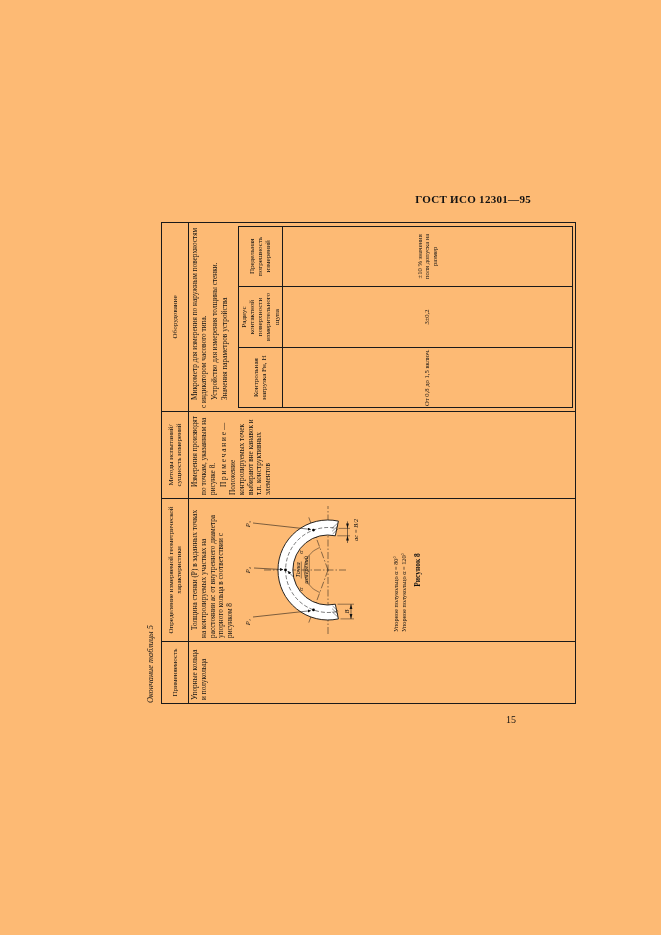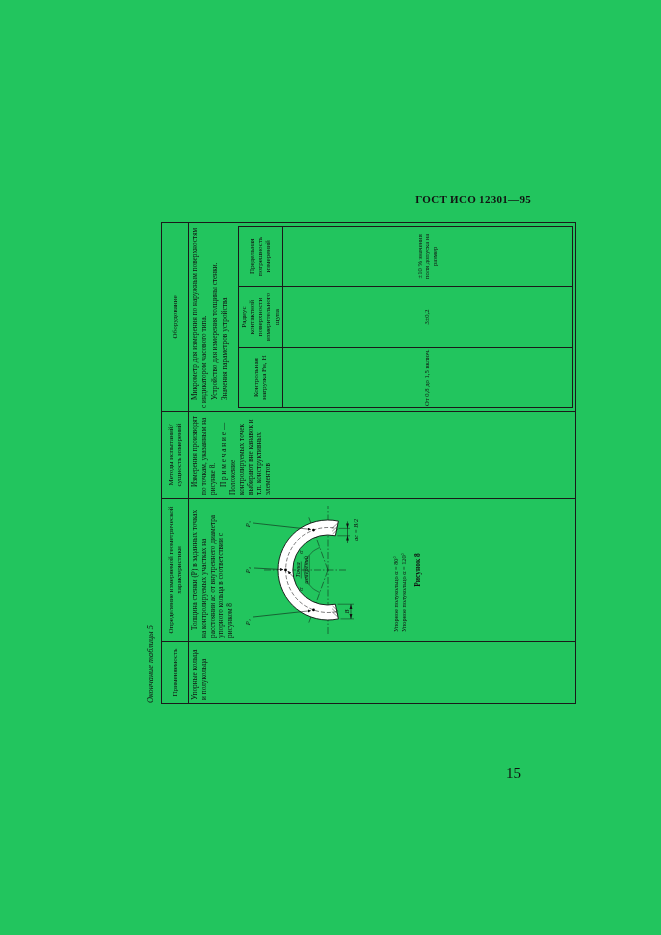--- a/index.html
+++ b/index.html
@@ -1,22 +1,22 @@
 <!DOCTYPE html>
 <html><head>
 <meta charset="utf-8">
 <style>
   html,body{margin:0;padding:0;background:#ffffff;}
-  .page{position:relative;width:661px;height:935px;background:#22c55e;overflow:hidden;
+  .page{position:relative;width:661px;height:935px;background:#fdba74;overflow:hidden;
         font-family:"Liberation Serif","DejaVu Serif",serif;color:#111;}
 
   .doc-header{position:absolute;top:193px;left:0;width:531px;text-align:right;
               font-weight:bold;font-size:11px;letter-spacing:.3px;}
 
-  .page-num{position:absolute;top:765px;left:506px;font-size:15px;}
+  .page-num{position:absolute;top:714px;left:506px;font-size:10px;}
 
   
   .rotated{position:absolute;left:146px;top:704px;width:481px;height:330px;
            transform:rotate(-90deg);transform-origin:0 0;}
 
   .tbl-caption{font-style:italic;font-size:8.3px;margin:0 0 2px 1px;height:13px;}
 
   .main-table{border-collapse:collapse;table-layout:fixed;width:481px;
               font-size:7.3px;line-height:1.2;color:#111;}
   .main-table th,.main-table td{border:1px solid #1a1a1a;vertical-align:top;padding:2px 3px;}

